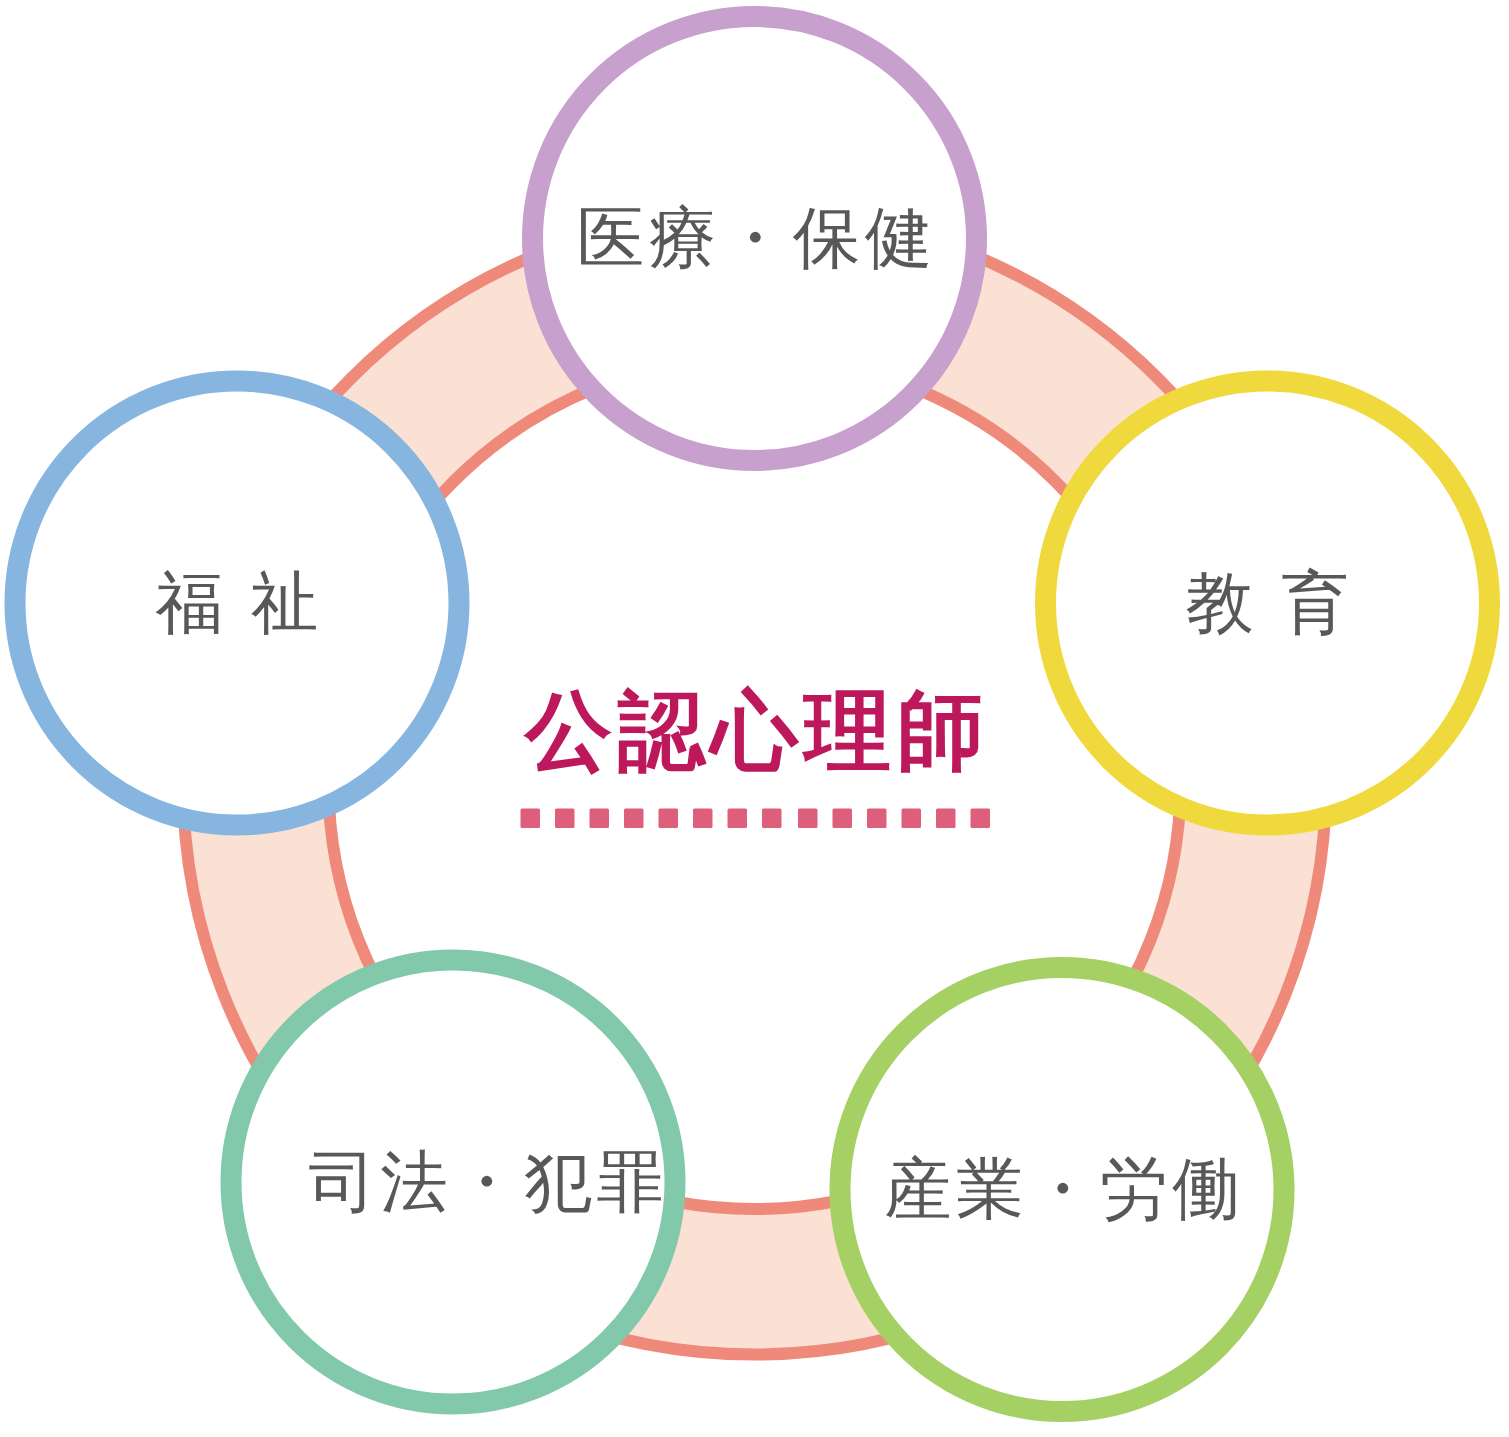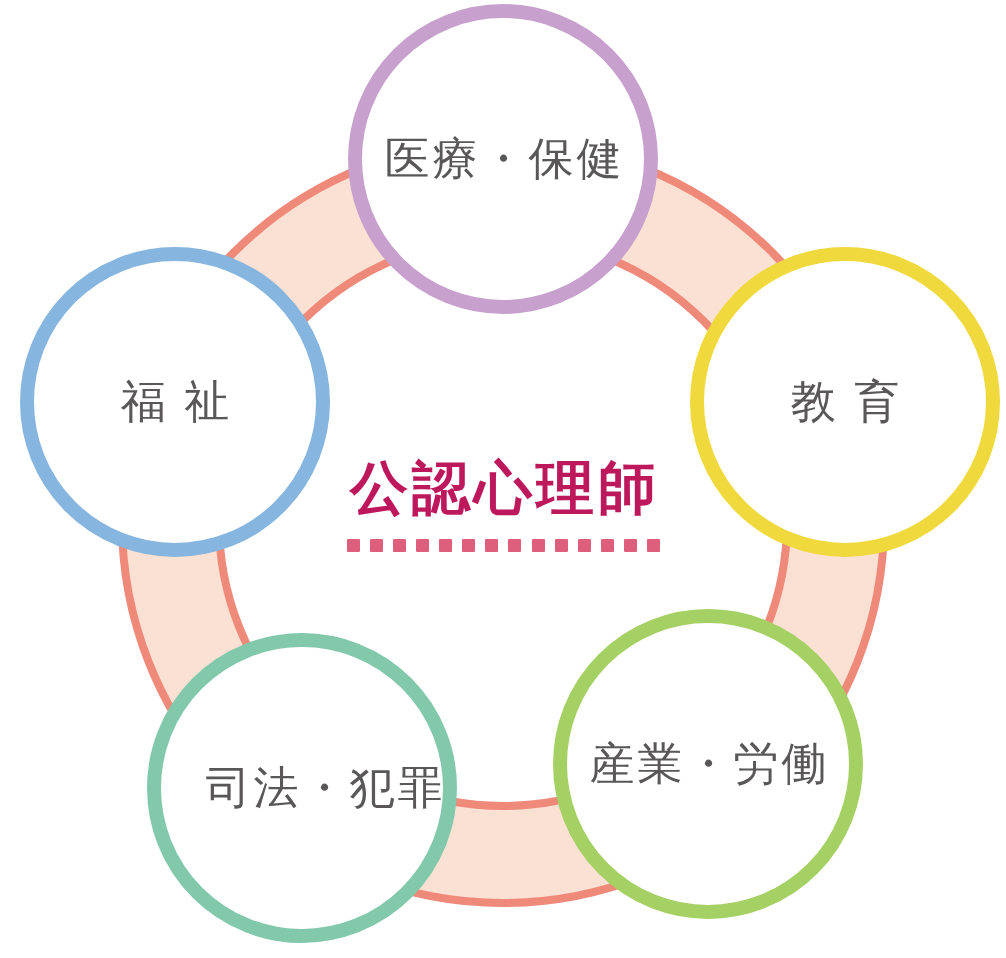--- a/index.html
+++ b/index.html
@@ -82,24 +82,24 @@
   }
   .field-label {
     font-size: 45px;
     font-weight: 500;
     color: #595757;
     letter-spacing: 3px;
     padding-left: 3px;
     white-space: nowrap;
   }
   .pos-top          { left: 348px; top: 4px; }
-  .pos-left         { left: 20px;   top: 247px; }
+  .pos-left         { left: 3px;   top: 247px; }
   .pos-right        { left: 690px; top: 247px; }
   .pos-bottom-left  { left: 147px; top: 633px; }
-  .pos-bottom-right { left: 553px; top: 609px; }
+  .pos-bottom-right { left: 553px; top: 638px; }
 </style>
 </head>
 <body>
 
 <div class="canvas">
 
   <div class="big-ring" style="border-color: rgb(239, 138, 123); background: rgb(251, 225, 211);"></div>
 
   <div class="inner-circle" style="border-color: rgb(239, 138, 123);"></div>
 

